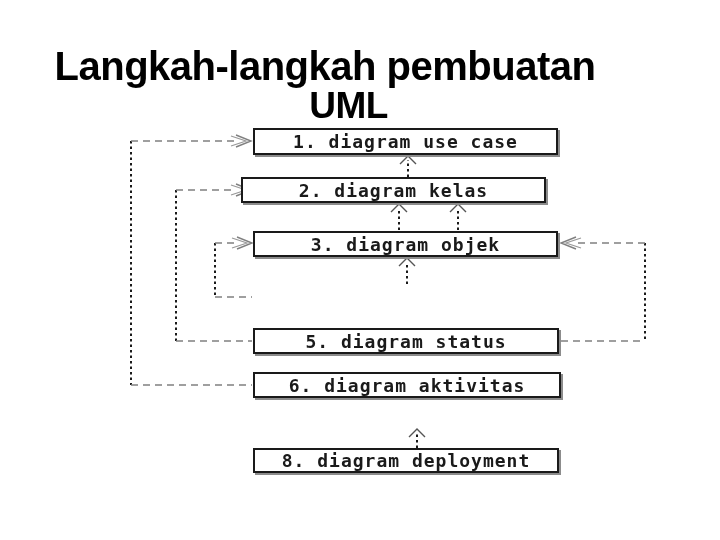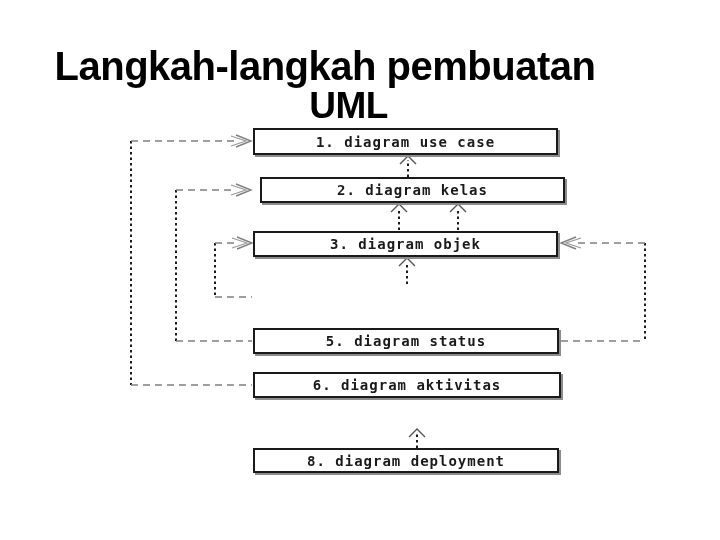--- a/index.html
+++ b/index.html
@@ -45,29 +45,29 @@
   .dbox {
     position: absolute;
     box-sizing: border-box;
     background: #ffffff;
     border: 2px solid #1a1a1a;
     box-shadow: 2px 2px 0 #8c8c8c;
     display: flex;
     align-items: center;
     justify-content: center;
     font-family: "DejaVu Sans Mono", monospace;
-    font-size: 14px;
+    font-size: 18px;
     font-weight: bold;
     letter-spacing: 1px;
     color: #1a1a1a;
     white-space: nowrap;
   }
   
   .b1 { left: 253px; top: 128px; width: 305px; height: 27px; }
-  .b2 { left: 260px; top: 177px; width: 305px; height: 26px; }
+  .b2 { left: 241px; top: 177px; width: 305px; height: 26px; }
   .b3 { left: 253px; top: 231px; width: 305px; height: 26px; }
   .b4 { left: 253px; top: 284px; width: 295px; height: 27px; }
   .b5 { left: 253px; top: 328px; width: 306px; height: 26px; }
   .b6 { left: 253px; top: 372px; width: 308px; height: 26px; }
   .b7 { left: 253px; top: 407px; width: 327px; height: 22px; }
   .b8 { left: 253px; top: 448px; width: 306px; height: 25px; }
 </style>
 </head>
 <body>
 

